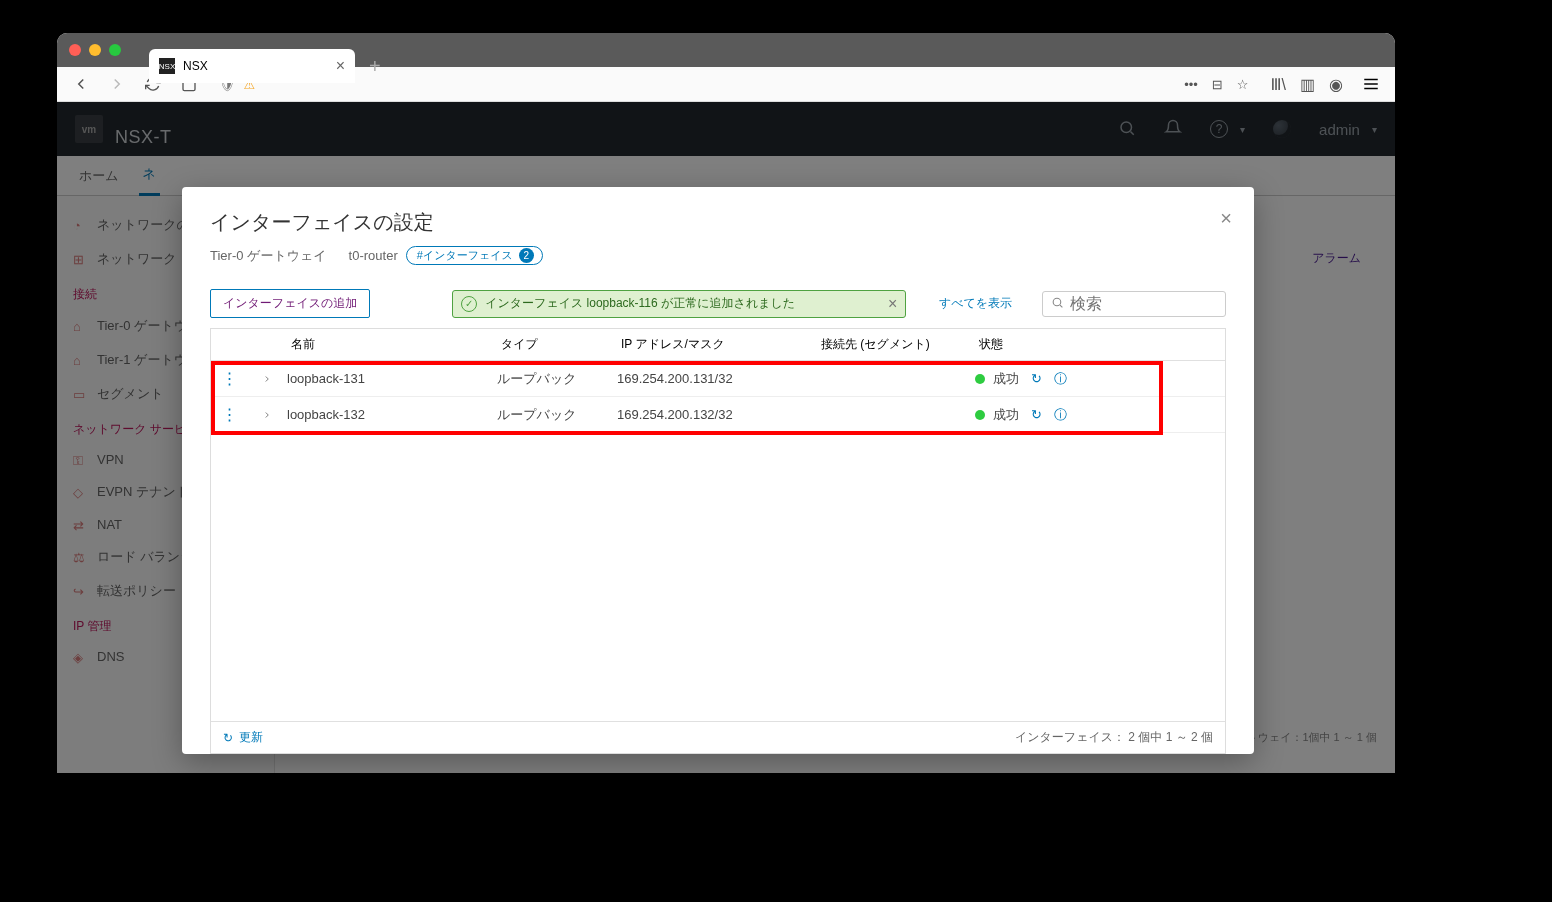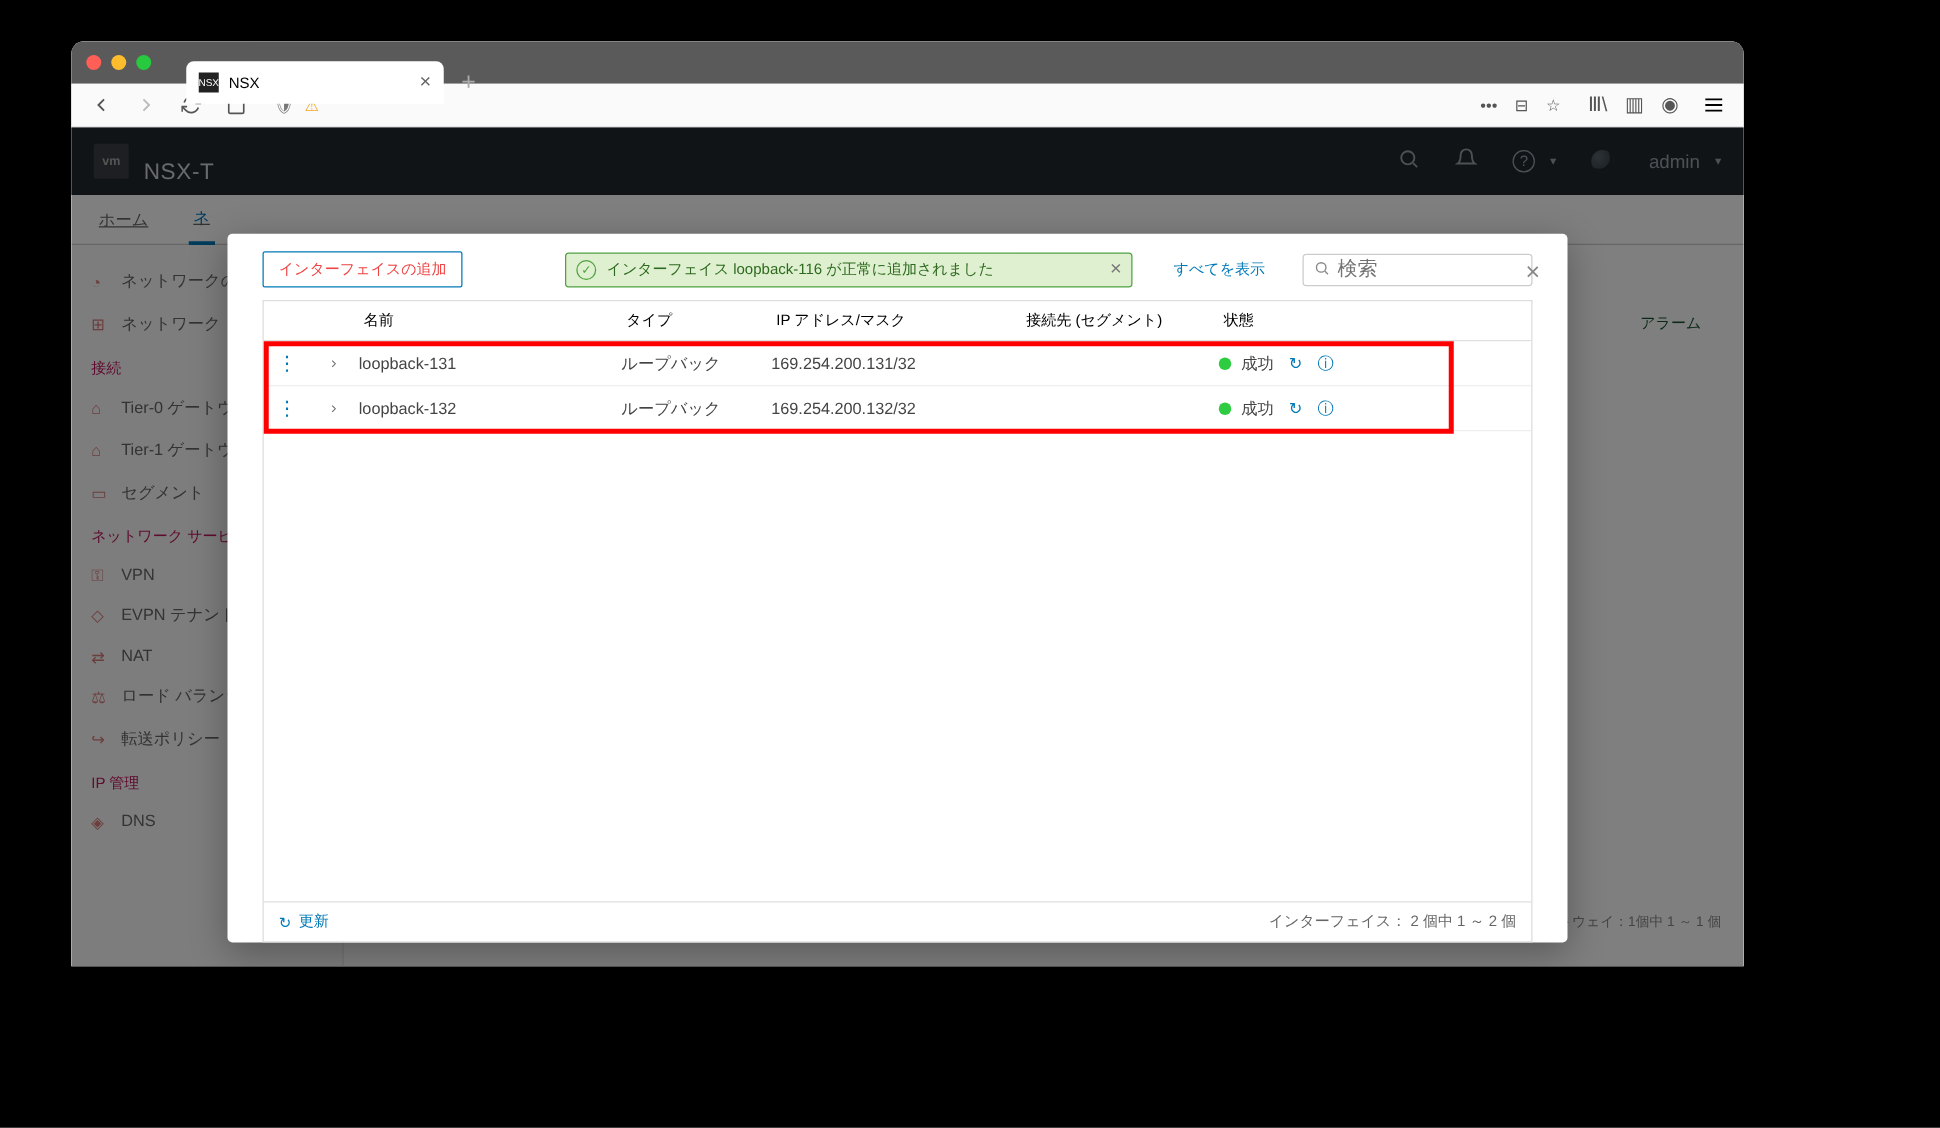--- a/index.html
+++ b/index.html
@@ -31,47 +31,47 @@
 
 
 .app { position: relative; height: calc(100% - 69px); background: #fafafa; }
 .app-header { height: 54px; background: #23292e; display: flex; align-items: center; padding: 0 18px; color: #d0d4d8; }
 .vm-logo { width: 28px; height: 28px; background: #3a3f44; display: flex; align-items: center; justify-content: center; font-size: 10px; font-weight: bold; color: #aaa; border-radius: 2px; margin-right: 12px; }
 .app-title { font-size: 18px; font-weight: 300; letter-spacing: 0.5px; margin-top: 16px; }
 .app-header-icons { margin-left: auto; display: flex; align-items: center; gap: 28px; color: #9aa3ab; font-size: 15px; }
 .moon { width: 18px; height: 18px; border-radius: 50%; background: radial-gradient(circle at 30% 30%, #5a6570, #2a3138); box-shadow: inset -3px -3px 0 #23292e; }
 
 
-.app-nav { height: 40px; background: #fff; border-bottom: 1px solid #ccc; display: flex; align-items: center; padding: 0 18px; gap: 28px; font-size: 13px; color: #666; text-decoration: underline; }
+.app-nav { height: 40px; background: #fff; border-bottom: 1px solid #ccc; display: flex; align-items: center; padding: 0 18px; gap: 16px; font-size: 13px; color: #666; }
 .app-nav-item { padding: 0 4px; height: 40px; display: flex; align-items: center; cursor: pointer; }
 .app-nav-item.active { color: #0079b8; border-bottom: 3px solid #0079b8; }
 
 
 .sidebar { position: absolute; left: 0; top: 94px; bottom: 0; width: 218px; background: #fafafa; border-right: 1px solid #e0e0e0; padding: 12px 0; font-size: 13px; color: #666; overflow: hidden; }
 .side-section { padding: 10px 16px 6px; color: #be185d; font-size: 12px; }
 .side-item { display: flex; align-items: center; gap: 10px; padding: 8px 16px; cursor: pointer; color: #666; }
 .side-icon { width: 14px; height: 14px; flex-shrink: 0; }
 
 
 .main-bg { position: absolute; left: 218px; right: 0; top: 94px; bottom: 0; background: #fff; }
-.alarm-pill { position: absolute; right: 34px; top: 54px; font-size: 12px; color: #14532d; }
+.alarm-pill { position: absolute; right: 34px; top: 54px; font-size: 12px; color: #4c1d95; }
 
 
 .overlay { position: absolute; inset: 0; background: rgba(0,0,0,0.5); }
 .modal-wrap { position: absolute; left: 0; right: 0; top: 0; bottom: 0; }
 .modal { position: absolute; top: 85px; left: 125px; width: 1072px; height: 567px; background: #fff; border-radius: 4px; box-shadow: 0 8px 30px rgba(0,0,0,0.3); display: flex; flex-direction: column; }
 .modal-header { padding: 22px 28px 10px; }
 .modal-title { font-size: 20px; color: #333; }
 .modal-sub { margin-top: 10px; font-size: 13px; color: #666; display: flex; align-items: center; gap: 22px; }
 .chip { border: 1px solid #0079b8; border-radius: 12px; padding: 1px 8px 1px 10px; font-size: 11px; color: #0079b8; display: inline-flex; align-items: center; gap: 6px; }
 .chip-badge { background: #0079b8; color: #fff; width: 15px; height: 15px; border-radius: 50%; font-size: 10px; display: flex; align-items: center; justify-content: center; }
 .modal-close { position: absolute; right: 22px; top: 20px; font-size: 20px; color: #888; cursor: pointer; }
 
 .modal-toolbar { display: flex; align-items: center; padding: 14px 28px 10px; gap: 12px; }
-.btn-outline { border: 1px solid #0079b8; color: #ef4444; background: #fff; padding: 5px 12px; font-size: 12px; border-radius: 2px; cursor: pointer; }
+.btn-outline { border: 1px solid #0079b8; color: #701a75; background: #fff; padding: 5px 12px; font-size: 12px; border-radius: 2px; cursor: pointer; }
 .alert-success { flex: 0 0 454px; display: flex; align-items: center; border: 1px solid #4fa241; background: #dff0d0; color: #2d6a1f; border-radius: 3px; padding: 4px 8px; font-size: 12px; }
 .alert-check { width: 16px; height: 16px; border: 1.5px solid #4fa241; border-radius: 50%; display: flex; align-items: center; justify-content: center; margin-right: 8px; color: #4fa241; font-size: 10px; }
 .alert-close { margin-left: auto; color: #777; cursor: pointer; font-size: 16px; }
 .link-all { color: #0079b8; font-size: 12px; margin-left: auto; cursor: pointer; margin-right: 18px; }
 .search-box { display: flex; align-items: center; border: 1px solid #ccc; border-radius: 3px; padding: 0 8px; height: 26px; width: 184px; }
 .search-box input { border: none; outline: none; font-size: 16px; width: 100%; }
 .search-box .sicon { color: #888; margin-right: 6px; font-size: 13px; }
 
 .table-wrap { margin: 0 28px; border: 1px solid #ddd; flex: 1; display: flex; flex-direction: column; position: relative; }
 .t-head { display: grid; grid-template-columns: 36px 40px 210px 120px 200px 158px 1fr; align-items: center; height: 32px; border-bottom: 1px solid #e0e0e0; font-size: 12px; color: #000000; padding-right: 12px; }
@@ -233,20 +233,31 @@
     <div class="main-bg">
       <div class="alarm-pill">アラーム</div>
       <div style="position:absolute;right:18px;bottom:28px;font-size:11px;color:#888">Tier-0 ゲートウェイ：1個中 1 ～ 1 個</div>
     </div>
 
     <div class="overlay"></div>
 
     <div class="modal-wrap">
     <div class="modal">
       <span class="modal-close">×</span>
+      <div class="modal-header">
+        <div class="modal-title">インターフェイスの設定</div>
+        <div class="modal-sub">
+          <span>Tier-0 ゲートウェイ</span>
+          <span>t0-router</span>
+          <span class="chip" style="margin-left:-14px">
+            <span>#インターフェイス</span>
+            <span class="chip-badge">2</span>
+          </span>
+        </div>
+      </div>
 
       <div class="modal-toolbar">
         <button class="btn-outline">インターフェイスの追加</button>
         <div style="width:58px"></div>
         <div class="alert-success">
           <span class="alert-check">✓</span>
           <span>インターフェイス loopback-116 が正常に追加されました</span>
           <span class="alert-close">×</span>
         </div>
         <span class="link-all">すべてを表示</span>

